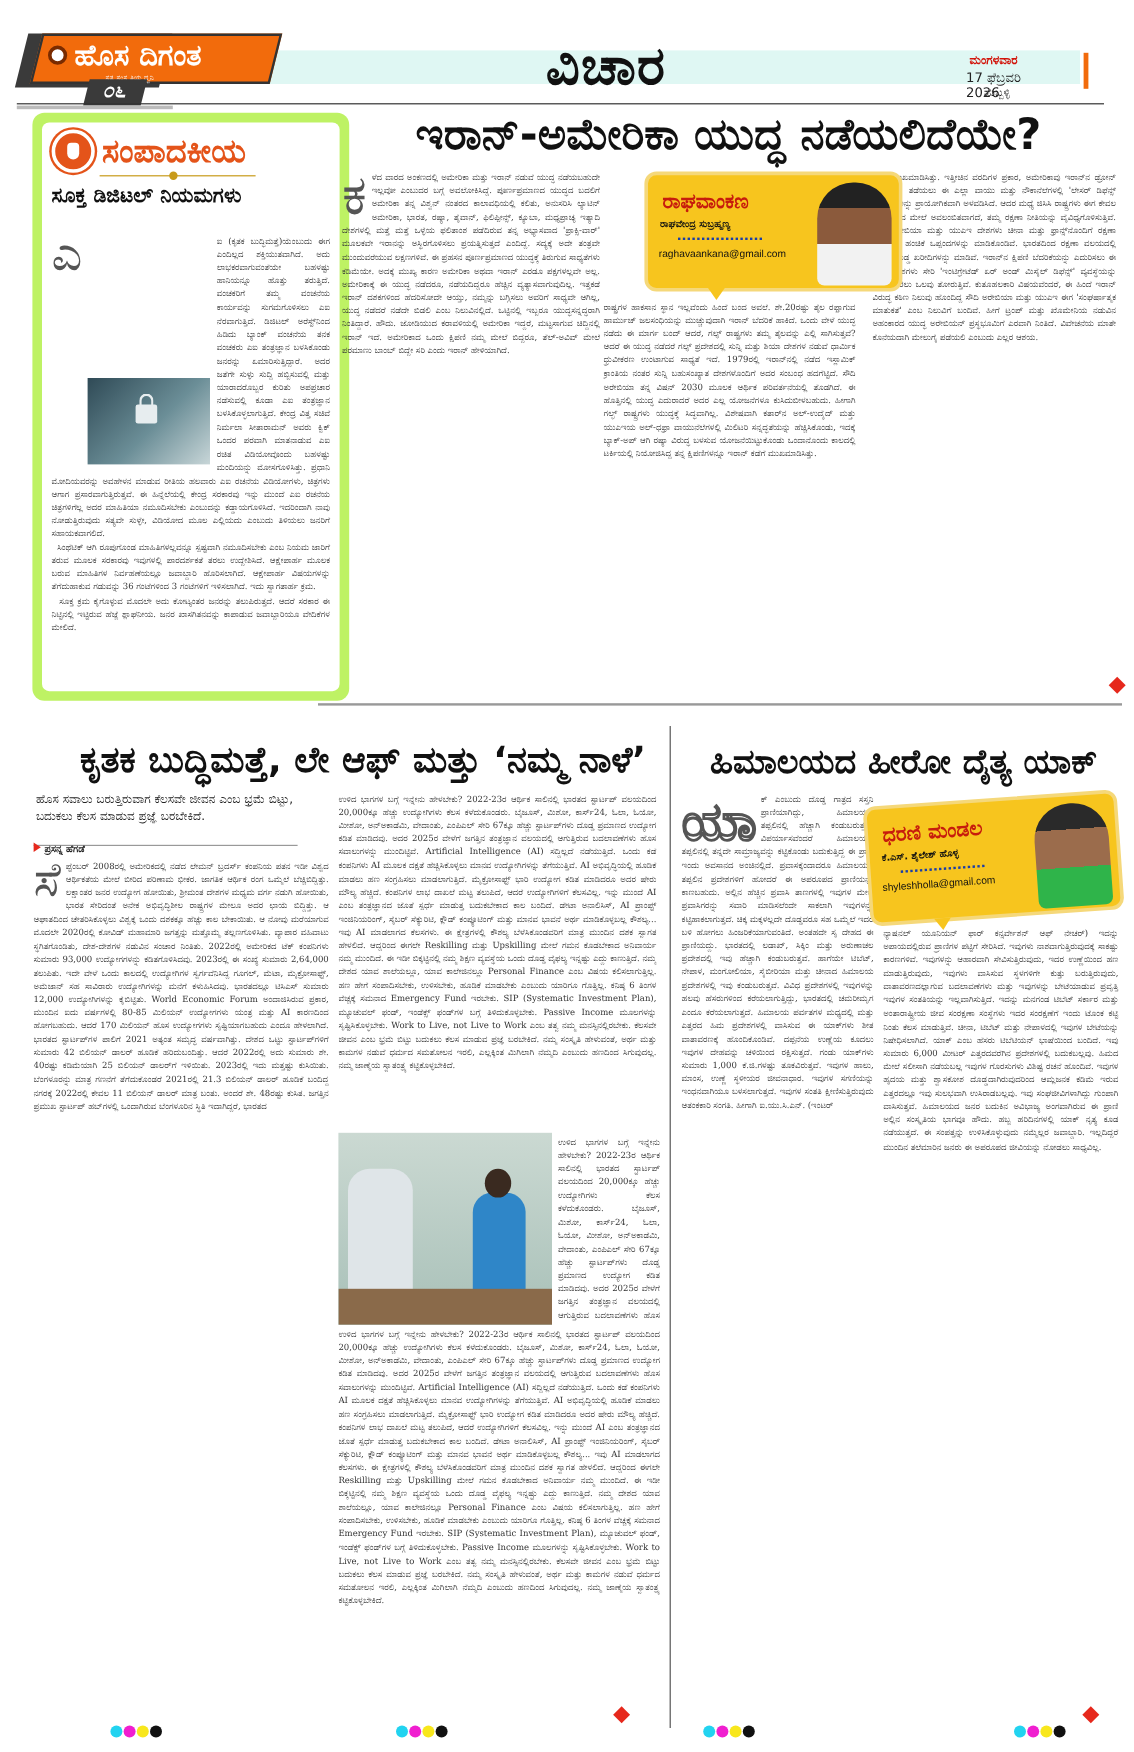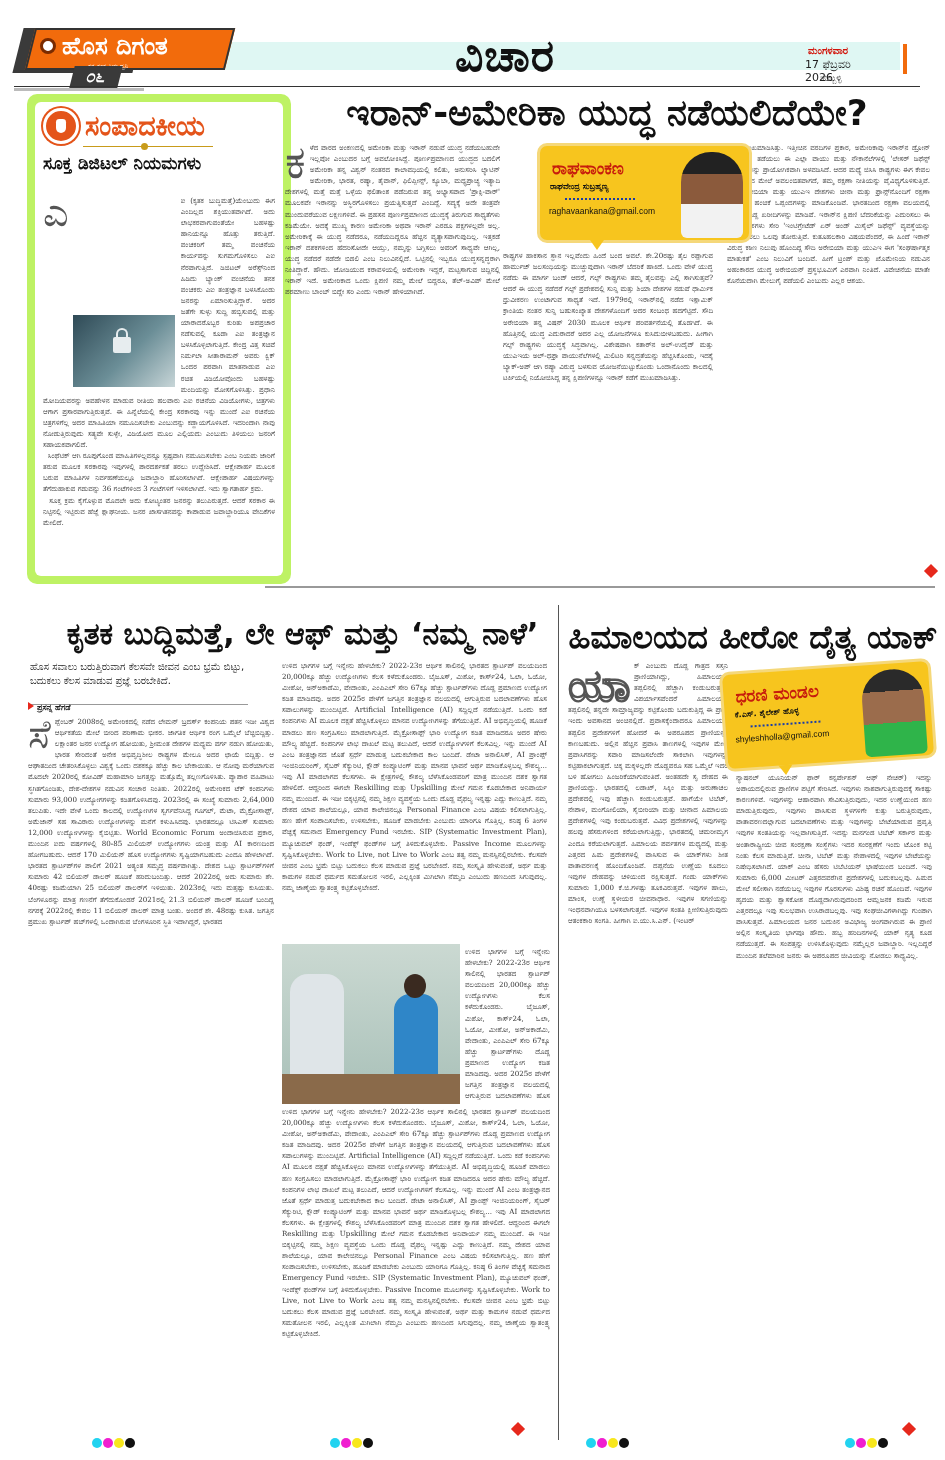--- a/index.html
+++ b/index.html
@@ -57,21 +57,21 @@
   .ai-head { left: 40px; top: 616px; width: 525px; text-align: center; font-family: "DejaVu Sans", sans-serif; font-weight: 900; font-size: 30px; color: #111; }
   .ai-deck { left: 30px; top: 660px; width: 230px; text-align: left; font-size: 10px; line-height: 14px; color: #222; font-family: "DejaVu Sans", sans-serif; }
   .ai-author { left: 28px; top: 702px; font-size: 8px; font-weight: bold; font-family: "DejaVu Sans", sans-serif; }
   .ai-author::before { content: ""; display: inline-block; width: 0; height: 0; border-top: 4px solid transparent; border-bottom: 4px solid transparent; border-left: 6px solid #e6281c; margin-right: 3px; }
   .ai-img { left: 282px; top: 944px; width: 178px; height: 160px; background: linear-gradient(#cbd9d2, #a8c0b8); overflow: hidden; }
   .robot { position: absolute; left: 8px; top: 30px; width: 54px; height: 120px; background: #dfe5e8; border-radius: 18px 18px 4px 4px; }
   .man { position: absolute; left: 112px; top: 50px; width: 44px; height: 108px; background: #2f86c8; border-radius: 16px 16px 4px 4px; }
   .man::before { content: ""; position: absolute; left: 10px; top: -20px; width: 22px; height: 24px; background: #3a2a20; border-radius: 50%; }
   .desk { position: absolute; left: 0; bottom: 0; width: 178px; height: 30px; background: #8a6a4a; }
 
-  .yak-head { left: 568px; top: 618px; width: 370px; text-align: center; font-family: "DejaVu Sans", sans-serif; font-weight: 900; font-size: 32px; color: #111; }
+  .yak-head { left: 568px; top: 618px; width: 370px; text-align: center; font-family: "DejaVu Sans", sans-serif; font-weight: 900; font-size: 28px; color: #111; }
   .yak-drop { left: 568px; top: 660px; font-size: 44px; color: #fff; -webkit-text-stroke: 1px #555; font-family: "DejaVu Sans", sans-serif; font-weight: bold; }
 
   .reg { top: 1438px; display: flex; gap: 1px; }
   .reg span { width: 10px; height: 10px; border-radius: 50%; display: block; }
 </style>
 </head>
 <body>
 
 <div class="abs masthead">
   <div class="abs mast-band"></div>

